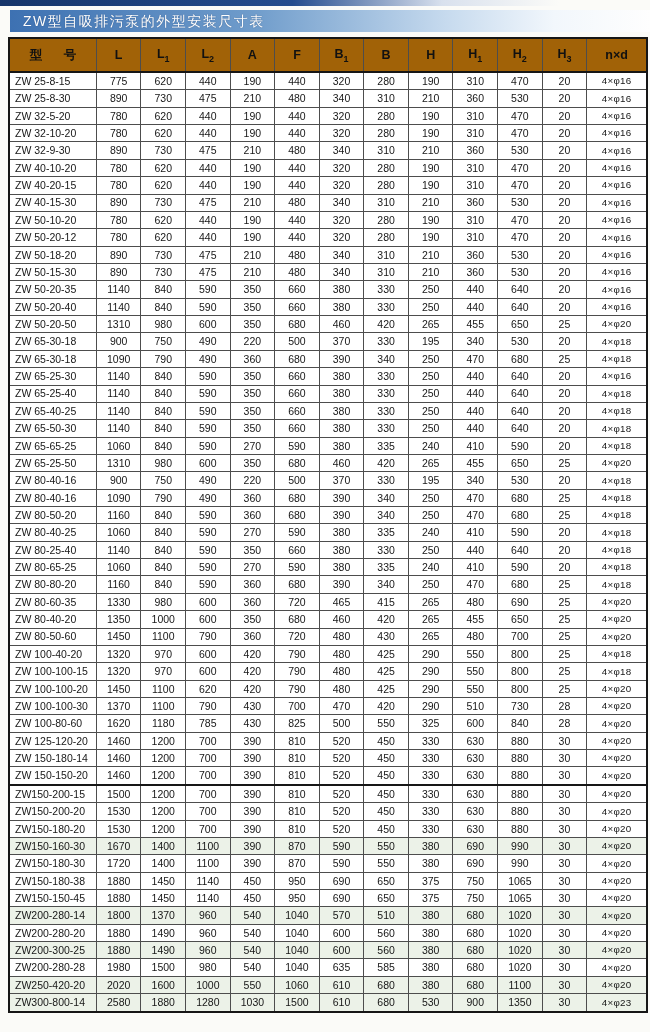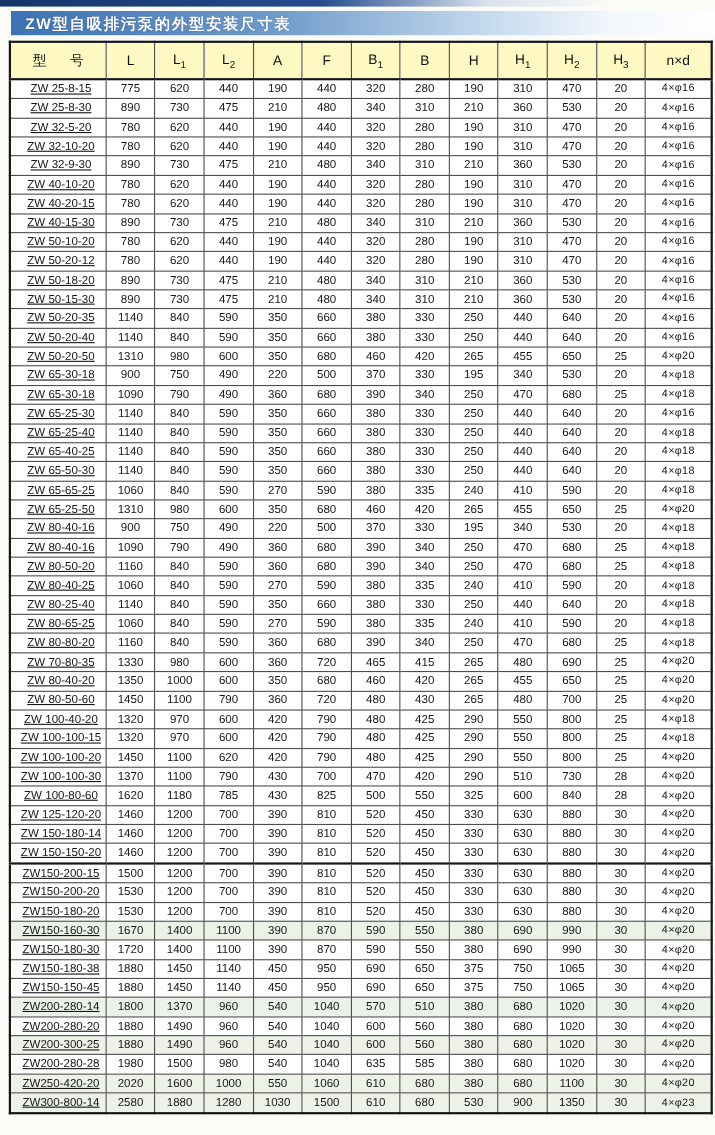--- a/index.html
+++ b/index.html
@@ -16,48 +16,48 @@
   .top-strip{
     position:absolute;top:0;left:0;width:650px;height:6px;
     background:linear-gradient(to right,var(--navy) 0%,var(--navy2) 45%,rgba(205,216,234,.75) 68%,rgba(255,255,255,0) 86%);
   }
   .title-bar{
     position:absolute;top:10px;left:10px;width:640px;height:22px;
     background:linear-gradient(to right,var(--blue) 0%,#6f9ccb 38%,#c6daee 68%,#f2f7fc 85%,#fefefe 100%);
     display:flex;align-items:center;
   }
   .page-title{
-    color:#ffffff;font-weight:bold;font-size:14px;line-height:22px;
+    color:#ffffff;font-weight:normal;font-size:14px;line-height:22px;
     padding-left:13px;letter-spacing:1.5px;
     text-shadow:0 0 1px rgba(16,44,92,.65);
     white-space:nowrap;
   }
   table{
     position:absolute;top:37px;left:8px;
     width:640px;height:976px;
     border-collapse:collapse;table-layout:fixed;
     background:#ffffff;
     border:2px solid var(--heavy);
   }
   th,td{border:1px solid var(--line);overflow:hidden;white-space:nowrap;}
   thead th{
-    height:30px;font-size:12.5px;font-weight:normal;color:#111;
+    height:30px;font-size:12.5px;font-weight:bold;color:#111;
     border-bottom:2px solid var(--heavy);
-    background:#fef9c3;
+    background:#a16207;
   }
   thead th sub{font-size:9px;line-height:1;}
   th.model-head{letter-spacing:9px;text-indent:9px;}
   col.c-model{width:87px;}
   col.c-num{width:44.4px;}
   col.c-nxd{width:60px;}
   td{
     font-size:10.5px;color:#161616;text-align:center;
     padding:0;height:15px;line-height:1;
   }
-  td[data-name="model-cell"]{text-align:center;padding-left:5px;text-decoration:underline;}
+  td[data-name="model-cell"]{text-align:left;padding-left:5px;}
   td[data-name="nxd-cell"]{font-size:9.8px;letter-spacing:.3px;}
   tr.tint td{background:#ecf2e8;}
   tr.group-break td{border-top:2px solid var(--heavy);}
 </style>
 </head>
 <body>
 
 <div class="top-strip" data-name="top-banner-strip"></div>
 
 <div class="title-bar" data-name="title-bar">
@@ -542,21 +542,21 @@
         <td data-name="value-cell">680</td>
         <td data-name="value-cell">390</td>
         <td data-name="value-cell">340</td>
         <td data-name="value-cell">250</td>
         <td data-name="value-cell">470</td>
         <td data-name="value-cell">680</td>
         <td data-name="value-cell">25</td>
         <td data-name="nxd-cell">4×φ18</td>
       </tr>
       <tr data-name="table-row">
-        <td data-name="model-cell">ZW 70-80-35</td>
+        <td data-name="model-cell">ZW 80-60-35</td>
         <td data-name="value-cell">1330</td>
         <td data-name="value-cell">980</td>
         <td data-name="value-cell">600</td>
         <td data-name="value-cell">360</td>
         <td data-name="value-cell">720</td>
         <td data-name="value-cell">465</td>
         <td data-name="value-cell">415</td>
         <td data-name="value-cell">265</td>
         <td data-name="value-cell">480</td>
         <td data-name="value-cell">690</td>

